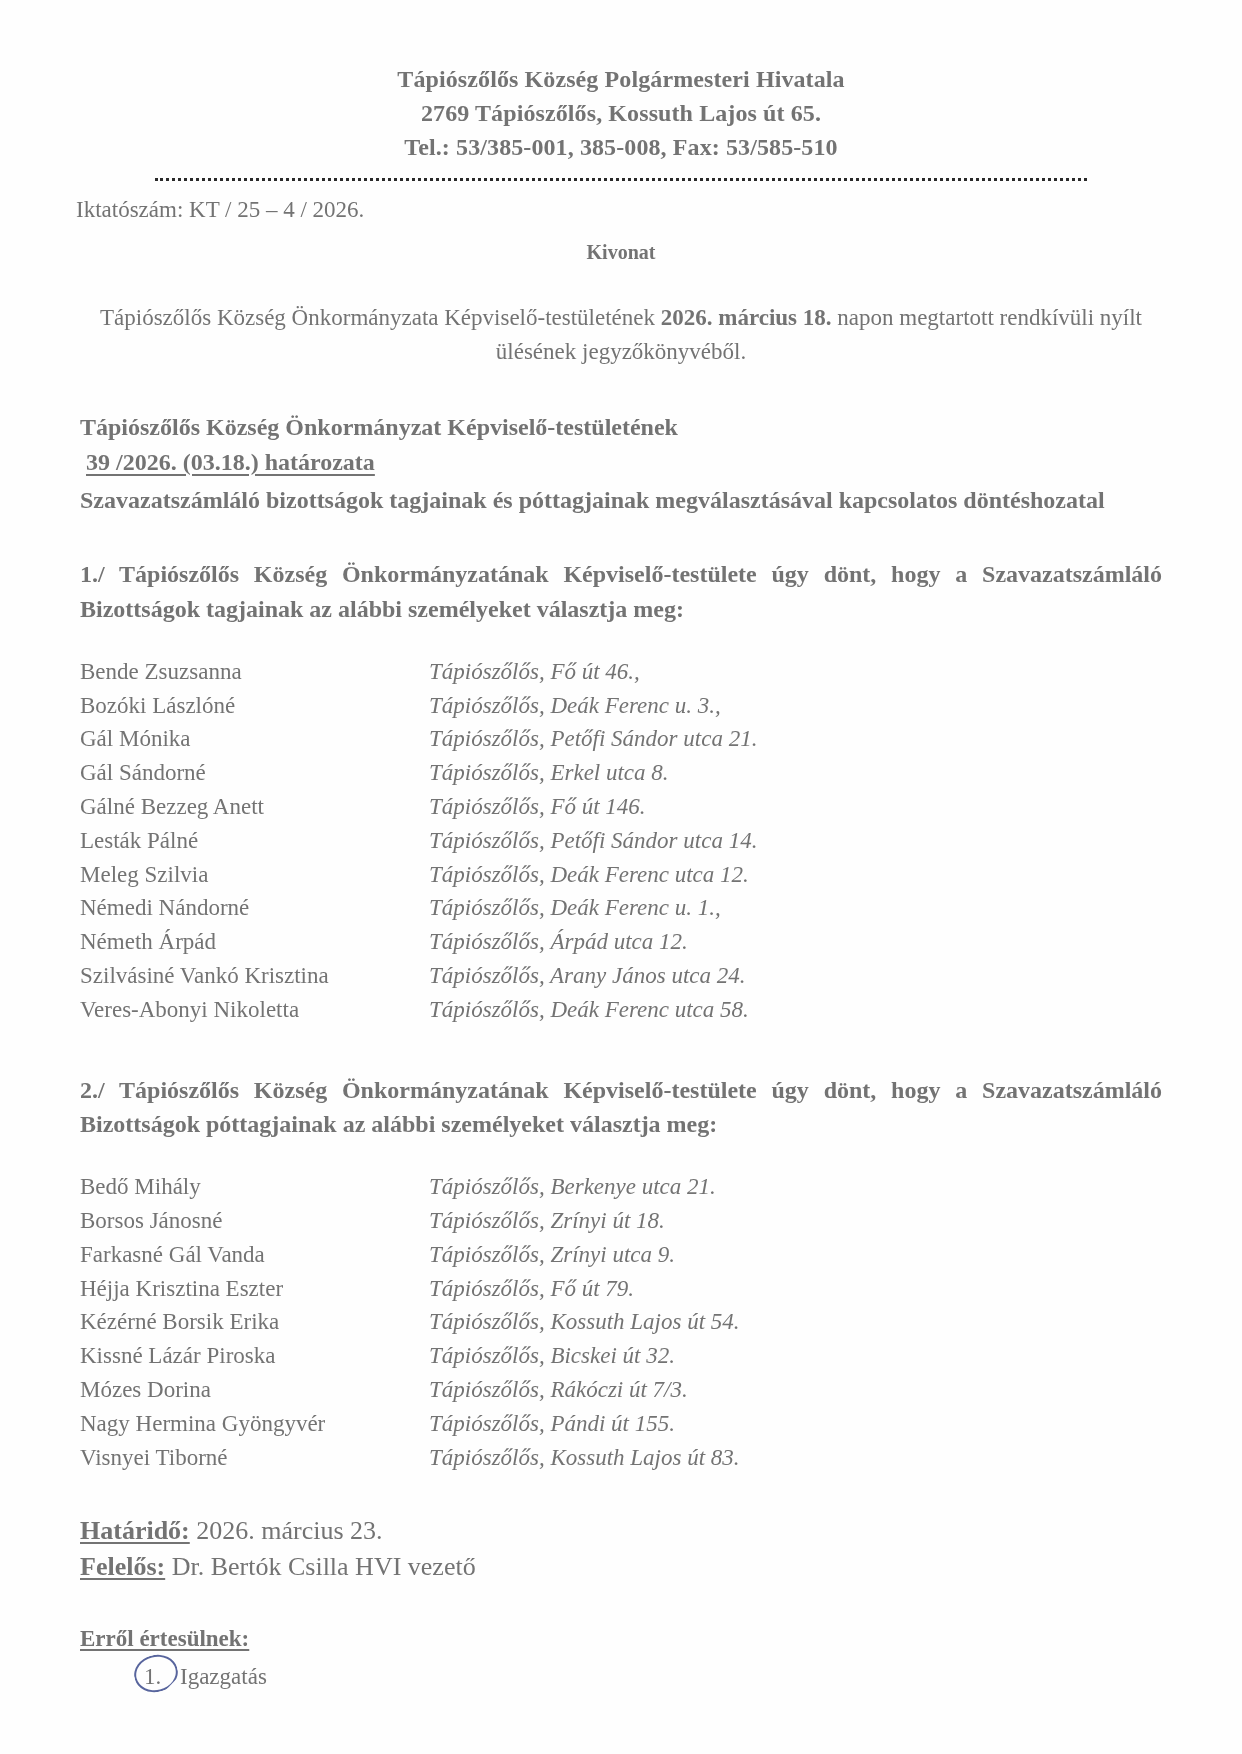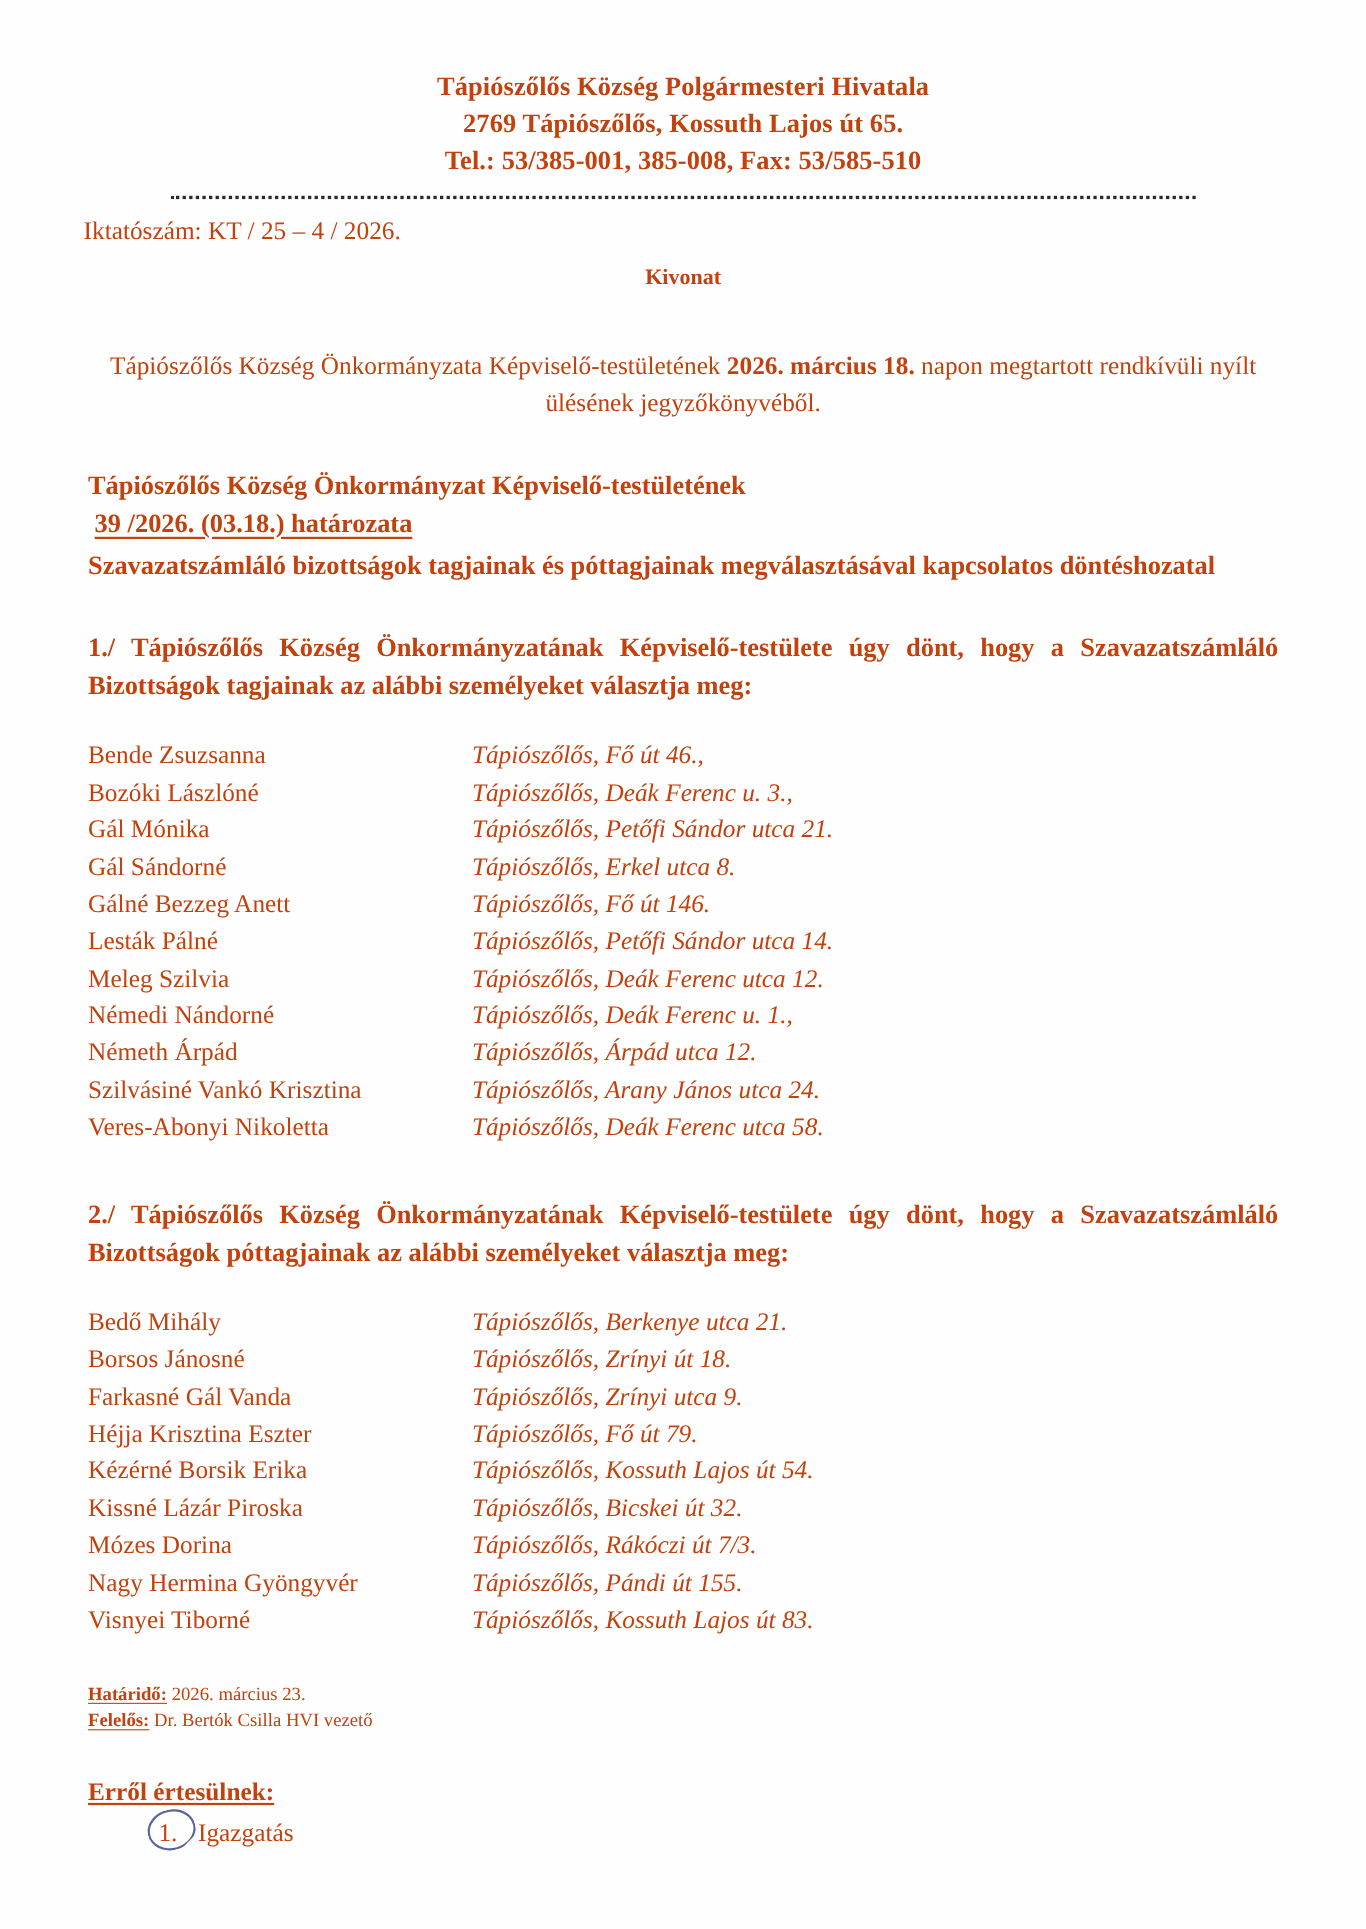--- a/index.html
+++ b/index.html
@@ -6,21 +6,21 @@
     margin: 0;
     padding: 0;
     background: #ffffff;
   }
   .page {
     position: relative;
     width: 1242px;
     height: 1754px;
     background: #fefefe;
     font-family: "Liberation Serif", "DejaVu Serif", serif;
-    color: #c2410c;
+    color: #737373;
     box-sizing: border-box;
     padding: 0;
     overflow: hidden;
   }
 
   
   .letterhead {
     text-align: center;
     padding-top: 62px;
     font-weight: bold;
@@ -51,21 +51,21 @@
     text-align: center;
     font-weight: bold;
     font-size: 20px;
     margin-top: 18px;
   }
 
   .intro {
     text-align: center;
     font-size: 23px;
     line-height: 1.45;
-    margin-top: 52px;
+    margin-top: 37px;
     padding: 0 8px;
   }
   .intro b { font-weight: bold; }
 
   .reso-title {
     font-weight: bold;
     font-size: 24px;
     line-height: 1.45;
     margin-top: 42px;
   }
@@ -103,21 +103,21 @@
     line-height: 1.34;
     vertical-align: top;
     white-space: nowrap;
   }
   table.persons td.name { width: 345px; }
   table.persons td.addr { padding-left: 4px; font-style: italic; }
 
   
   .meta {
     margin-top: 36px;
-    font-size: 17px;
+    font-size: 26px;
     line-height: 1.42;
   }
   .meta .lbl {
     font-weight: bold;
     text-decoration: underline;
     text-underline-offset: 3px;
   }
 
   .notify {
     margin-top: 40px;

